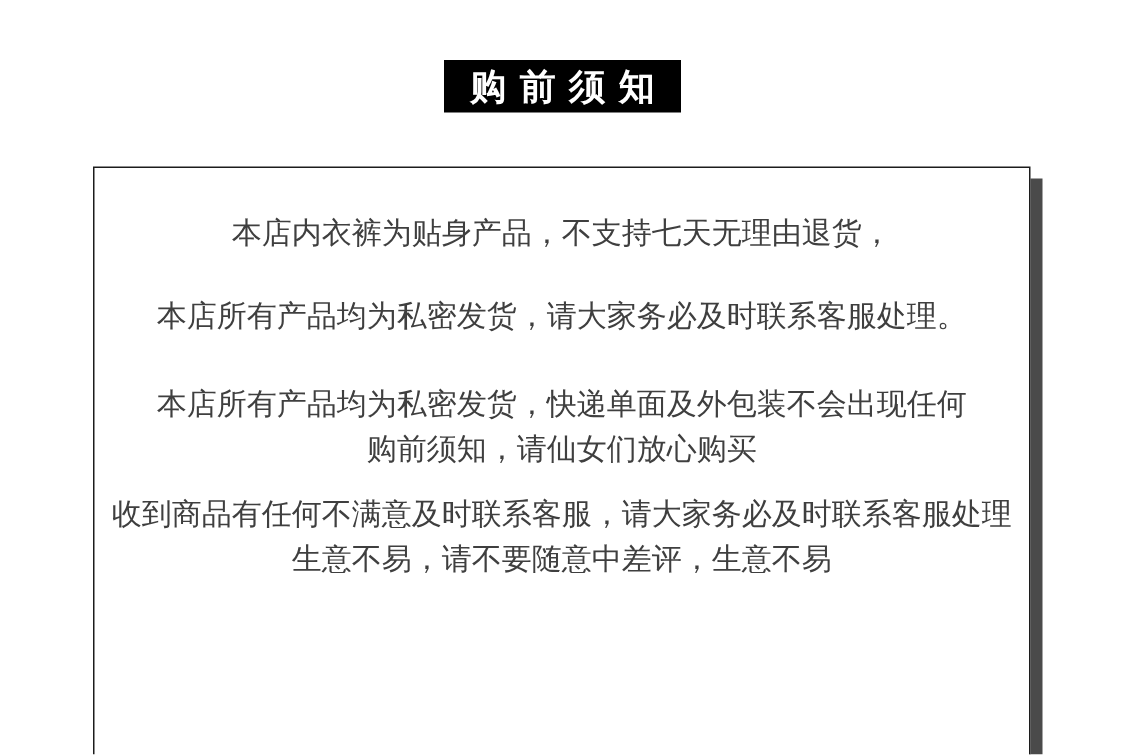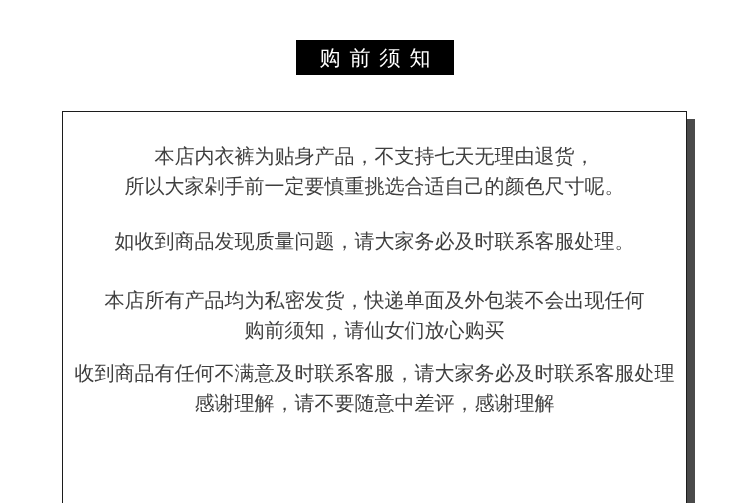--- a/index.html
+++ b/index.html
@@ -28,22 +28,22 @@
     width: 158px;
     height: 35px;
     background: var(--banner-bg);
     display: flex;
     align-items: center;
     justify-content: center;
   }
   .banner-title {
     color: var(--banner-text);
     font-family: "Liberation Serif", "DejaVu Serif", serif;
-    font-weight: normal;
-    font-size: 21px;
+    font-weight: bold;
+    font-size: 24px;
     letter-spacing: 9px;
     margin-right: -9px; 
     white-space: nowrap;
   }
   .notice-box {
     position: absolute;
     left: 62px;
     top: 111px;
     width: 625px;
     height: 418px;
@@ -69,32 +69,31 @@
 <div class="page">
 
   <div class="banner">
     <span class="banner-title">购前须知</span>
   </div>
 
   <div class="notice-box">
 
     <div class="para para-0">
       <div class="notice-line">本店内衣裤为贴身产品，不支持七天无理由退货，</div>
-      <div class="notice-line">所以大家剁手前一定要慎重挑选合适自己的颜色尺寸呢。</div>
     </div>
 
     <div class="para para-1">
-      <div class="notice-line">如收到商品发现质量问题，请大家务必及时联系客服处理。</div>
+      <div class="notice-line">本店所有产品均为私密发货，请大家务必及时联系客服处理。</div>
     </div>
 
     <div class="para para-2">
       <div class="notice-line">本店所有产品均为私密发货，快递单面及外包装不会出现任何</div>
       <div class="notice-line">购前须知，请仙女们放心购买</div>
     </div>
 
     <div class="para para-3">
       <div class="notice-line">收到商品有任何不满意及时联系客服，请大家务必及时联系客服处理</div>
-      <div class="notice-line">感谢理解，请不要随意中差评，感谢理解</div>
+      <div class="notice-line">生意不易，请不要随意中差评，生意不易</div>
     </div>
 
   </div>
 
 </div>
 
 </body></html>

